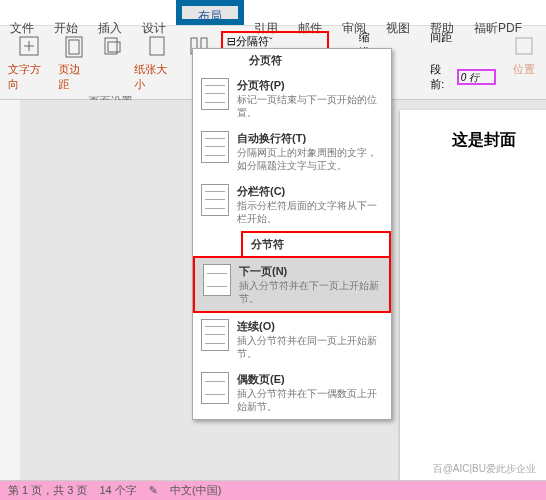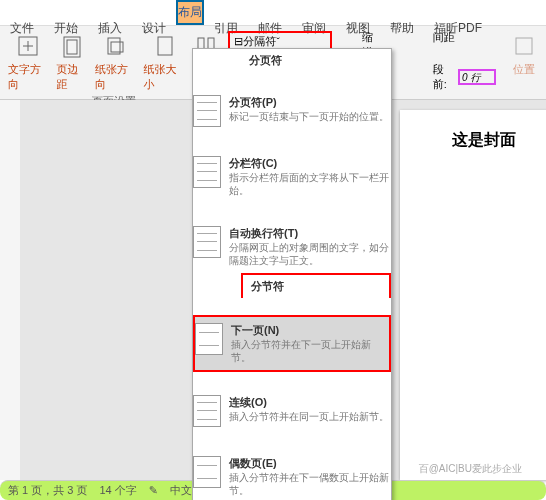--- a/index.html
+++ b/index.html
@@ -1,20 +1,20 @@
 <!DOCTYPE html>
 <html><head>
 <meta charset="utf-8">
 <style>
 * { margin: 0; padding: 0; box-sizing: border-box; font-family: "Microsoft YaHei", sans-serif; }
 body { width: 546px; height: 500px; background: #fff; overflow: hidden; position: relative; font-size: 12px; }
 
 .menubar { display: flex; background: #fff; border-bottom: 1px solid #ddd; height: 26px; }
 .menu-item { padding: 20px 10px; color: #444; cursor: pointer; }
-.menu-item.active { background: #fdba74; color: #2b579a; border: 2px solid #0369a1; padding: 2px 0; }
+.menu-item.active { background: #e5e5e5; color: #2b579a; border: 6px solid #0369a1; padding: 2px 16px; }
 
 .ribbon { display: flex; background: #f3f3f3; padding: 4px 4px 0 4px; height: 74px; border-bottom: 1px solid #ccc; }
 .ribbon-group { display: flex; flex-direction: column; align-items: center; margin-right: 4px; }
 .ribbon-top { display: flex; }
 .ribbon-btn { display: flex; flex-direction: column; align-items: center; padding: 2px 4px; color: #c2410c; }
 .ribbon-btn .icon-lg { width: 28px; height: 28px; display: flex; align-items: center; justify-content: center; }
 .ribbon-label { font-size: 11px; margin-top: 2px; }
 .group-label { font-size: 11px; color: #666; margin-top: auto; }
 .page-setup { display: flex; flex-direction: column; }
 
@@ -24,32 +24,32 @@
 .indent-row { display: flex; align-items: center; margin: 17px 0; }
 .spinner { border: 2px solid #d946ef; width: 40px; height: 16px; font-size: 10px; padding: 0 2px; display: inline-block; margin-left: 2px; font-style: italic; }
 
 .doc-area { position: absolute; top: 100px; left: 0; right: 0; bottom: 20px; background: #e6e6e6; display: flex; }
 .ruler-v { width: 20px; background: #f5f5f5; }
 .doc-page { position: absolute; left: 400px; top: 110px; width: 168px; height: 370px; background: #fff; box-shadow: 0 1px 3px rgba(0,0,0,0.3); }
 .doc-title { font-size: 16px; font-weight: bold; text-align: center; padding: 20px 0; }
 
 .dropdown { position: absolute; left: 192px; top: 48px; width: 200px; background: #fff; border: 1px solid #aaa; box-shadow: 2px 2px 4px rgba(0,0,0,0.3); z-index: 100; }
 .dropdown-header { font-size: 11px; font-weight: bold; padding: 4px 8px; color: #333; margin-left: 48px; }
-.dropdown-item { display: flex; padding: 6px 0; cursor: pointer; margin-top: 17px; }
+.dropdown-item { display: flex; padding: 6px 8px; cursor: pointer; }
 .dropdown-item.highlighted { background: #d8d8d8; border: 2px solid red; }
 .dd-icon { width: 28px; height: 32px; border: 1px solid #999; margin-right: 8px; flex-shrink: 0; background: #fff; display: flex; flex-direction: column; justify-content: space-around; padding: 2px; }
 .dd-icon .line { height: 1px; background: #aaa; margin: 1px; }
 .dd-text { flex: 1; }
 .dd-title { font-size: 11px; font-weight: bold; color: #333; }
 .dd-desc { font-size: 10px; color: #777; line-height: 1.3; }
 
-.statusbar { position: absolute; bottom: 0; left: 0; right: 0; height: 20px; background: #bef264; border-top: 1px solid #ccc; display: flex; align-items: center; padding: 0 8px; font-size: 11px; color: #555; border-radius: 8px; }
+.statusbar { position: absolute; bottom: 0; left: 0; right: 0; height: 20px; background: #f9a8d4; border-top: 1px solid #ccc; display: flex; align-items: center; padding: 0 8px; font-size: 11px; color: #555; }
 .statusbar span { margin-right: 12px; }
 
-.watermark { position: absolute; right: 24px; bottom: 24px; font-size: 10px; color: #aaa; }
+.watermark { position: absolute; right: 10px; bottom: 24px; font-size: 10px; color: #aaa; }
 
 .small-icon { width: 110px; display:flex; flex-direction: column; }
 .small-row { display: flex; align-items: center; margin: 1px 0; font-size: 11px; }
 
 svg line, svg rect, svg path { stroke: #666; }
 </style>
 </head>
 <body>
 
 <div class="menubar">
@@ -88,21 +88,20 @@
           </span>
         <span class="ribbon-label">页边距</span>
       </div>
       <div class="ribbon-btn">
         <span class="icon-lg">
             <svg width="24" height="24">
               <rect x="5" y="4" width="12" height="16" fill="none"></rect>
               <rect x="8" y="8" width="12" height="10" fill="none"></rect>
             </svg>
           </span>
-        <span class="ribbon-label">纸张方向</span>
       </div>
       <div class="ribbon-btn">
         <span class="icon-lg">
             <svg width="24" height="24">
               <rect x="6" y="3" width="14" height="18" fill="none"></rect>
             </svg>
           </span>
         <span class="ribbon-label">纸张大小</span>
       </div>
       <div class="ribbon-btn">
@@ -174,34 +173,34 @@
       </div>
   </div>
 
   <div class="dropdown-item">
     <div class="dd-icon">
         <div class="line"></div>
         <div class="line"></div>
         <div class="line"></div>
       </div>
     <div class="dd-text">
+        <div class="dd-title">自动换行符(T)</div>
+        <div class="dd-desc">分隔网页上的对象周围的文字，如分隔题注文字与正文。</div>
+      </div>
+  </div>
+
+  <div class="dropdown-item">
+    <div class="dd-icon">
+        <div class="line"></div>
+        <div class="line"></div>
+        <div class="line"></div>
+      </div>
+    <div class="dd-text">
         <div class="dd-title">分栏符(C)</div>
         <div class="dd-desc">指示分栏符后面的文字将从下一栏开始。</div>
-      </div>
-  </div>
-
-  <div class="dropdown-item">
-    <div class="dd-icon">
-        <div class="line"></div>
-        <div class="line"></div>
-        <div class="line"></div>
-      </div>
-    <div class="dd-text">
-        <div class="dd-title">自动换行符(T)</div>
-        <div class="dd-desc">分隔网页上的对象周围的文字，如分隔题注文字与正文。</div>
       </div>
   </div>
 
   <div class="dropdown-header" style="border:2px solid red; border-bottom:none;">分节符</div>
 
   <div class="dropdown-item highlighted">
     <div class="dd-icon">
         <div class="line"></div>
         <div class="line"></div>
       </div>

